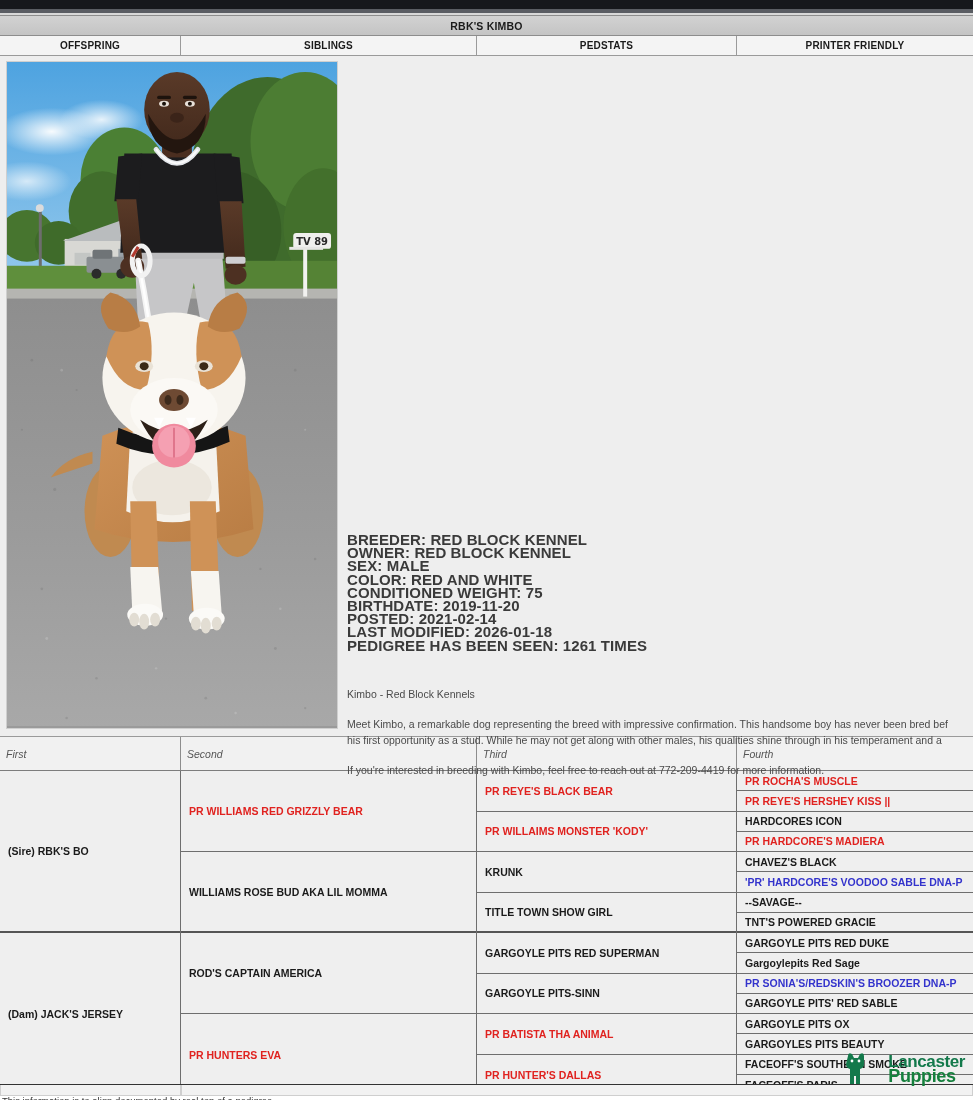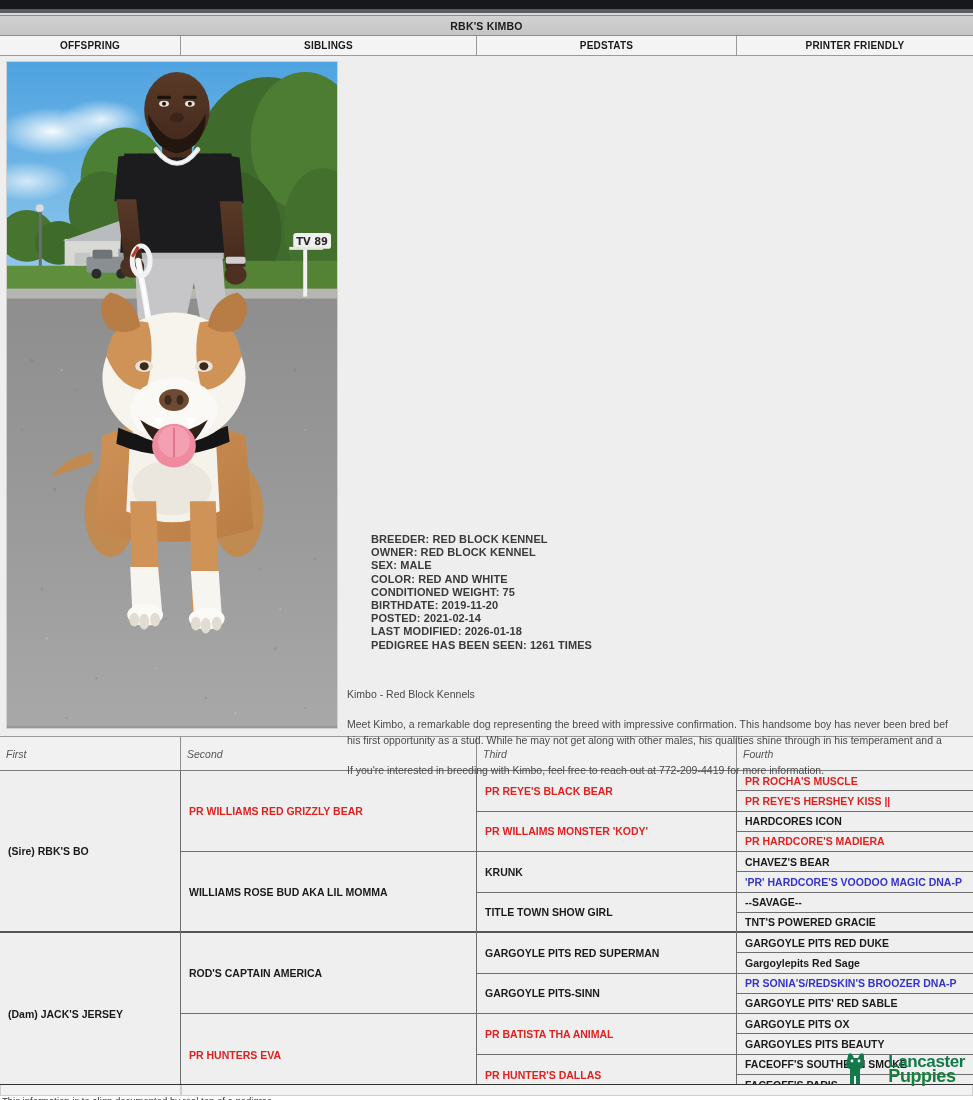--- a/index.html
+++ b/index.html
@@ -71,26 +71,25 @@
     border: 1px solid #cfcfcf;
     background: #9a9a9a;
     overflow: hidden;
   }
   .photo { position: absolute; inset: 0; }
 
   
   .stats {
     position: absolute;
     left: 347px; top: 477px;
-    font-size: 11px;
+    font-size: 15px;
     font-weight: bold;
     color: #3a3a3a;
     line-height: 13.2px;
     letter-spacing: .1px;
-    margin-left: 24px;
   }
   .stats .lbl { }
   .stats .val { font-weight: bold; }
 
   
   .desc {
     position: absolute;
     left: 347px; top: 630px;
     width: 640px;
     font-size: 10.5px;
@@ -513,22 +512,22 @@
       <div class="cell h-gen3 plain">GARGOYLE PITS-SINN</div>
       <div class="cell h-gen3 red">PR BATISTA THA ANIMAL</div>
       <div class="cell h-gen3 red">PR HUNTER'S DALLAS</div>
     </div>
 
     <div class="col col-fourth">
       <div class="cell h-gen4 red">PR ROCHA'S MUSCLE</div>
       <div class="cell h-gen4 red">PR REYE'S HERSHEY KISS ||</div>
       <div class="cell h-gen4 plain">HARDCORES ICON</div>
       <div class="cell h-gen4 red">PR HARDCORE'S MADIERA</div>
-      <div class="cell h-gen4 plain">CHAVEZ'S BEAR</div>
-      <div class="cell h-gen4 blue">'PR' HARDCORE'S VOODOO MAGIC DNA-P</div>
+      <div class="cell h-gen4 plain">CHAVEZ'S BLACK</div>
+      <div class="cell h-gen4 blue">'PR' HARDCORE'S VOODOO SABLE DNA-P</div>
       <div class="cell h-gen4 plain">--SAVAGE--</div>
       <div class="cell h-gen4 plain sep-heavy">TNT'S POWERED GRACIE</div>
       <div class="cell h-gen4 plain">GARGOYLE PITS RED DUKE</div>
       <div class="cell h-gen4 plain mixedcase">Gargoylepits Red Sage</div>
       <div class="cell h-gen4 blue">PR SONIA'S/REDSKIN'S BROOZER DNA-P</div>
       <div class="cell h-gen4 plain">GARGOYLE PITS' RED SABLE</div>
       <div class="cell h-gen4 plain">GARGOYLE PITS OX</div>
       <div class="cell h-gen4 plain">GARGOYLES PITS BEAUTY</div>
       <div class="cell h-gen4 plain">FACEOFF'S SOUTHERN SMOKE</div>
       <div class="cell h-gen4 plain">FACEOFF'S PARIS</div>

